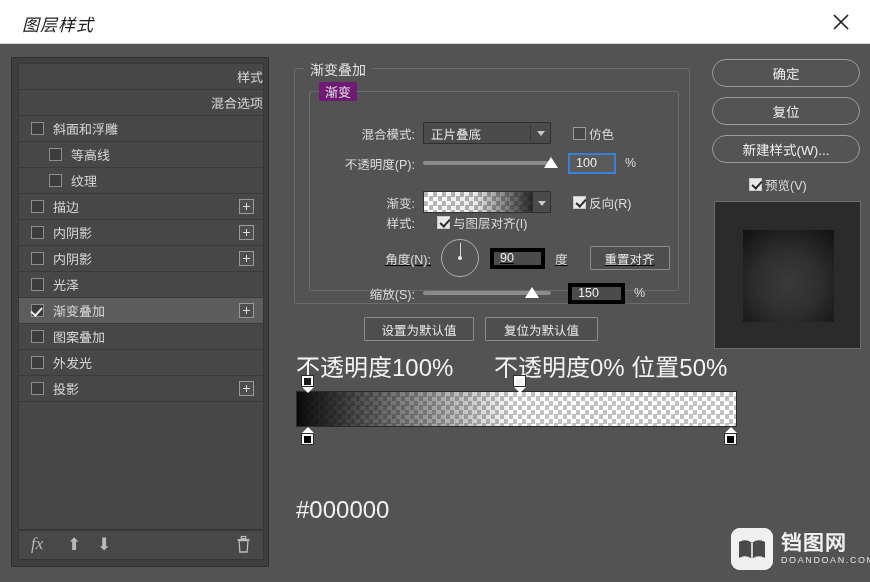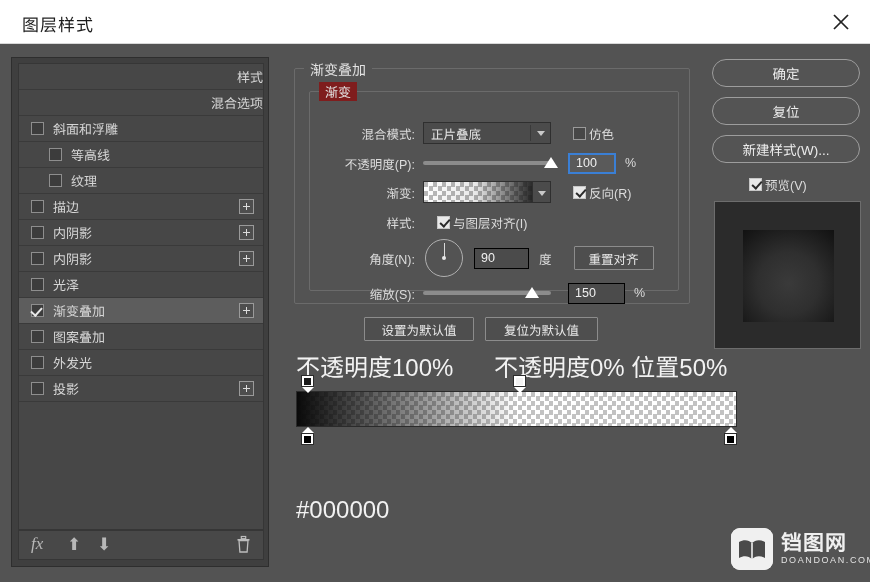--- a/index.html
+++ b/index.html
@@ -12,21 +12,21 @@
 
   
   .window { position: relative; width: 870px; height: 582px; background: #535353; }
 
   .titlebar {
     position: absolute; left: 0; top: 0; width: 870px; height: 44px;
     background: #ffffff; border-bottom: 1px solid #d8d8d8;
   }
   .titlebar-text {
     position: absolute; left: 22px; top: 11px;
-    font-size: 17px; color: #1c1c1c; letter-spacing: 1px;
+    font-size: 17px; color: #1c1c1c; letter-spacing: 1px; font-style: italic;
   }
   .close-btn {
     position: absolute; right: 14px; top: 8px; width: 30px; height: 28px;
     cursor: pointer;
   }
   .close-btn svg { display: block; margin: 5px auto; }
 
   
   .sidebar {
     position: absolute; left: 11px; top: 57px; width: 258px; height: 510px;
@@ -87,21 +87,21 @@
   }
   .group-title {
     position: absolute; left: 9px; top: -10px; background: #535353;
     padding: 0 6px; color: #e2e2e2; font-size: 14px;
   }
   .subgroup-box {
     position: absolute; left: 14px; top: 22px; width: 370px; height: 200px;
     border: 1px solid #6b6b6b; border-radius: 2px;
   }
   .subgroup-title {
-    position: absolute; left: 9px; top: -10px; background: #7f1d1d;
+    position: absolute; left: 9px; top: -10px; background: #701a75;
     padding: 0 6px; color: #e2e2e2; font-size: 13px;
   }
 
   .frow { position: absolute; height: 22px; display: flex; align-items: center; }
   .flabel { color: #dcdcdc; font-size: 12.5px; text-align: right; }
 
   .dropdown {
     background: #4b4b4b; border: 1px solid #2f2f2f; height: 22px;
     color: #e6e6e6; font-size: 12.5px; position: relative;
     display: flex; align-items: center; padding-left: 7px; cursor: pointer;
@@ -128,21 +128,21 @@
   .slider-track {
     height: 4px; background: #8c8c8c; border-radius: 2px; position: relative;
   }
   .slider-thumb {
     position: absolute; top: -4px; width: 0; height: 0;
     border-left: 7px solid transparent; border-right: 7px solid transparent;
     border-bottom: 11px solid #ffffff; cursor: pointer;
   }
 
   .numfield {
-    background: #4b4b4b; border: 1px solid #000000; height: 21px;
+    background: #4b4b4b; border: 4px solid #000000; height: 21px;
     color: #f0f0f0; font-size: 12.5px; display: flex; align-items: center;
     padding-left: 6px; cursor: text;
   }
   .numfield.focused { border: 2px solid #3a7fd5; background: #5a5a5a; }
   .caret-bar {
     display: inline-block; width: 1px; height: 13px; background: #f0f0f0;
     margin-left: 1px;
   }
   .unit { color: #dcdcdc; font-size: 12.5px; }
 
@@ -358,40 +358,40 @@
               <div class="slider-thumb" id="opacity-thumb" style="left: calc(100% - 7px);"></div>
             </div>
           </div>
           <div class="numfield focused" style="width:48px; margin-left:17px;gap:28px;">
             <span>100</span>
               <span class="caret-bar"></span>
           </div>
           <span class="unit" style="margin-left:9px;">%</span>
         </div>
 
-        <div class="frow" style="left:0px; top:89px; width:100%;">
+        <div class="frow" style="left:0px; top:99px; width:100%;">
           <div class="flabel" style="width:105px;">渐变:</div>
           <div class="grad-swatch" style="width:110px; margin-left:8px;">
             <span class="caret-btn"></span>
           </div>
           <div style="display:flex; align-items:center; margin-left:40px;">
             <span class="cbox checked"></span>
             <span class="cb-label">反向(R)</span>
           </div>
         </div>
 
         <div class="frow" style="left:0px; top:119px; width:100%;">
           <div class="flabel" style="width:105px;">样式:</div>
           <div style="display:flex; align-items:center; margin-left:22px;">
             <span class="cbox checked"></span>
             <span class="cb-label">与图层对齐(I)</span>
           </div>
         </div>
 
-        <div class="frow" style="left:0px; top:146px; width:100%; height:40px;">
+        <div class="frow" style="left:16px; top:146px; width:100%; height:40px;text-decoration:underline;">
           <div class="flabel" style="width:105px;">角度(N):</div>
           <div class="angle-dial" style="margin-left:10px;">
             <span class="needle"></span>
             <span class="hub"></span>
           </div>
           <div class="numfield" style="width:55px; margin-left:11px;">
             <span>90</span>
           </div>
           <span class="unit" style="margin-left:10px;">度</span>
           <div class="pbtn" style="width:80px; margin-left:22px;">重置对齐</div>

